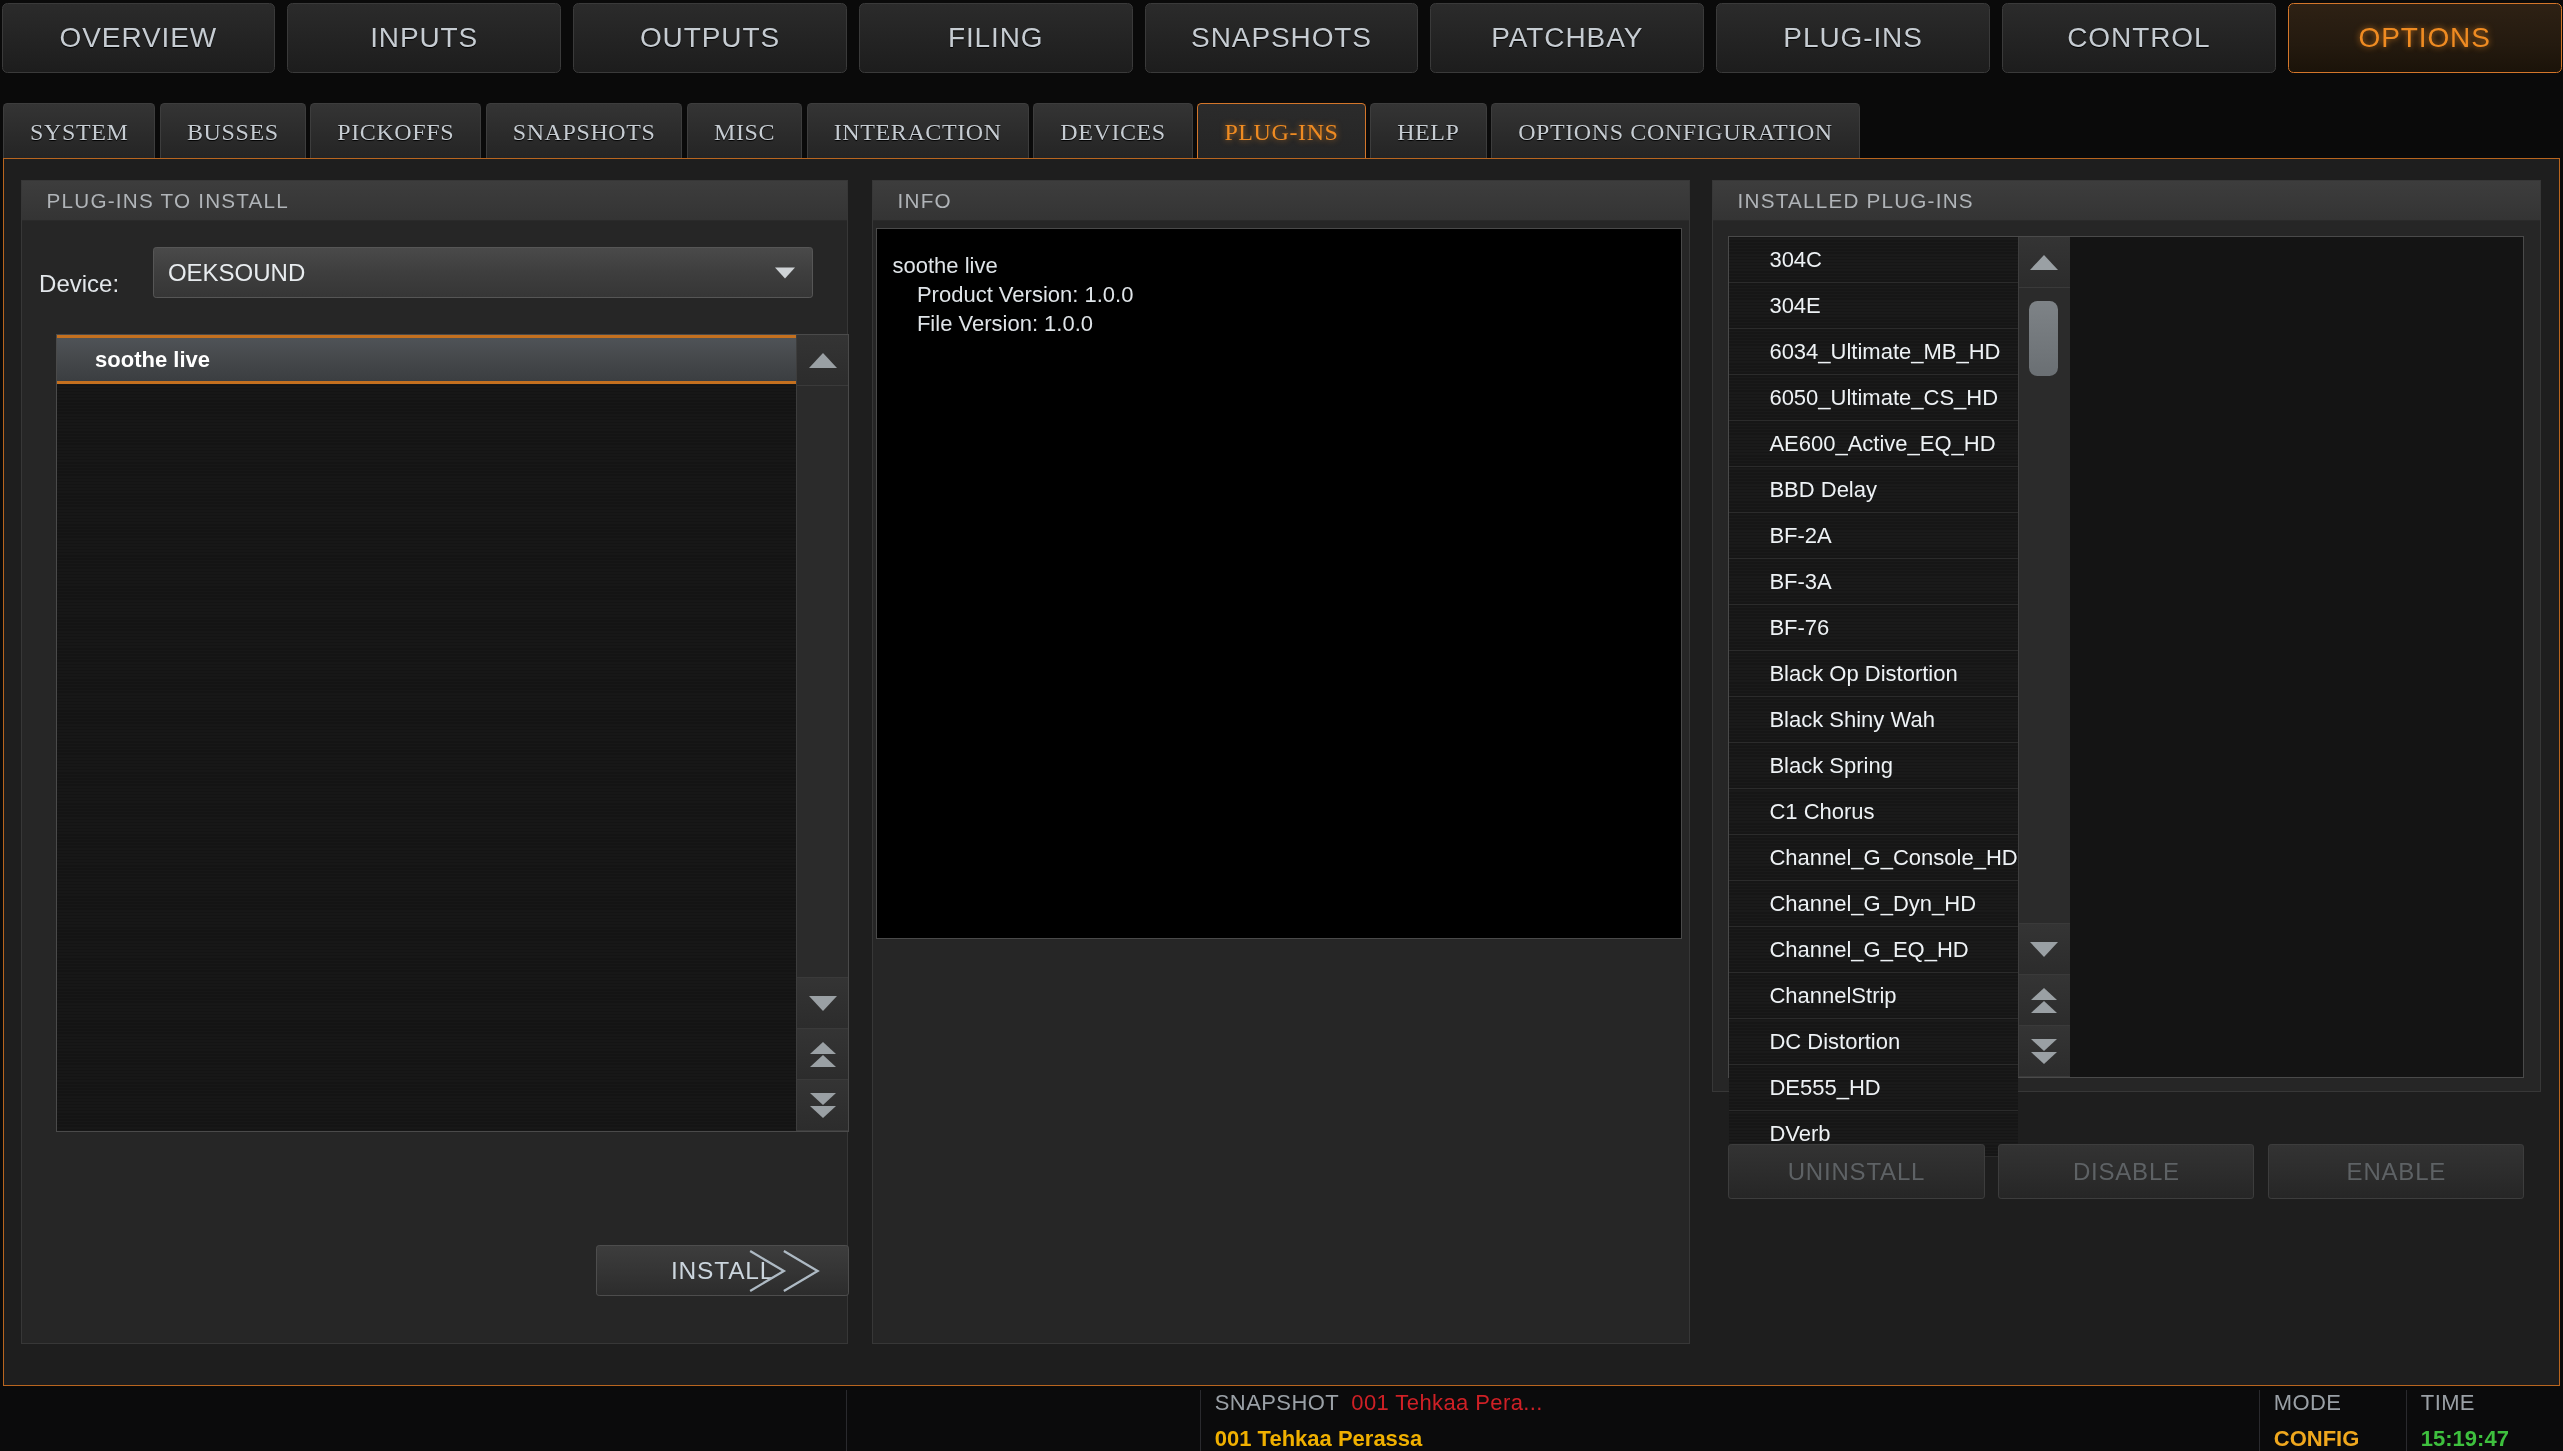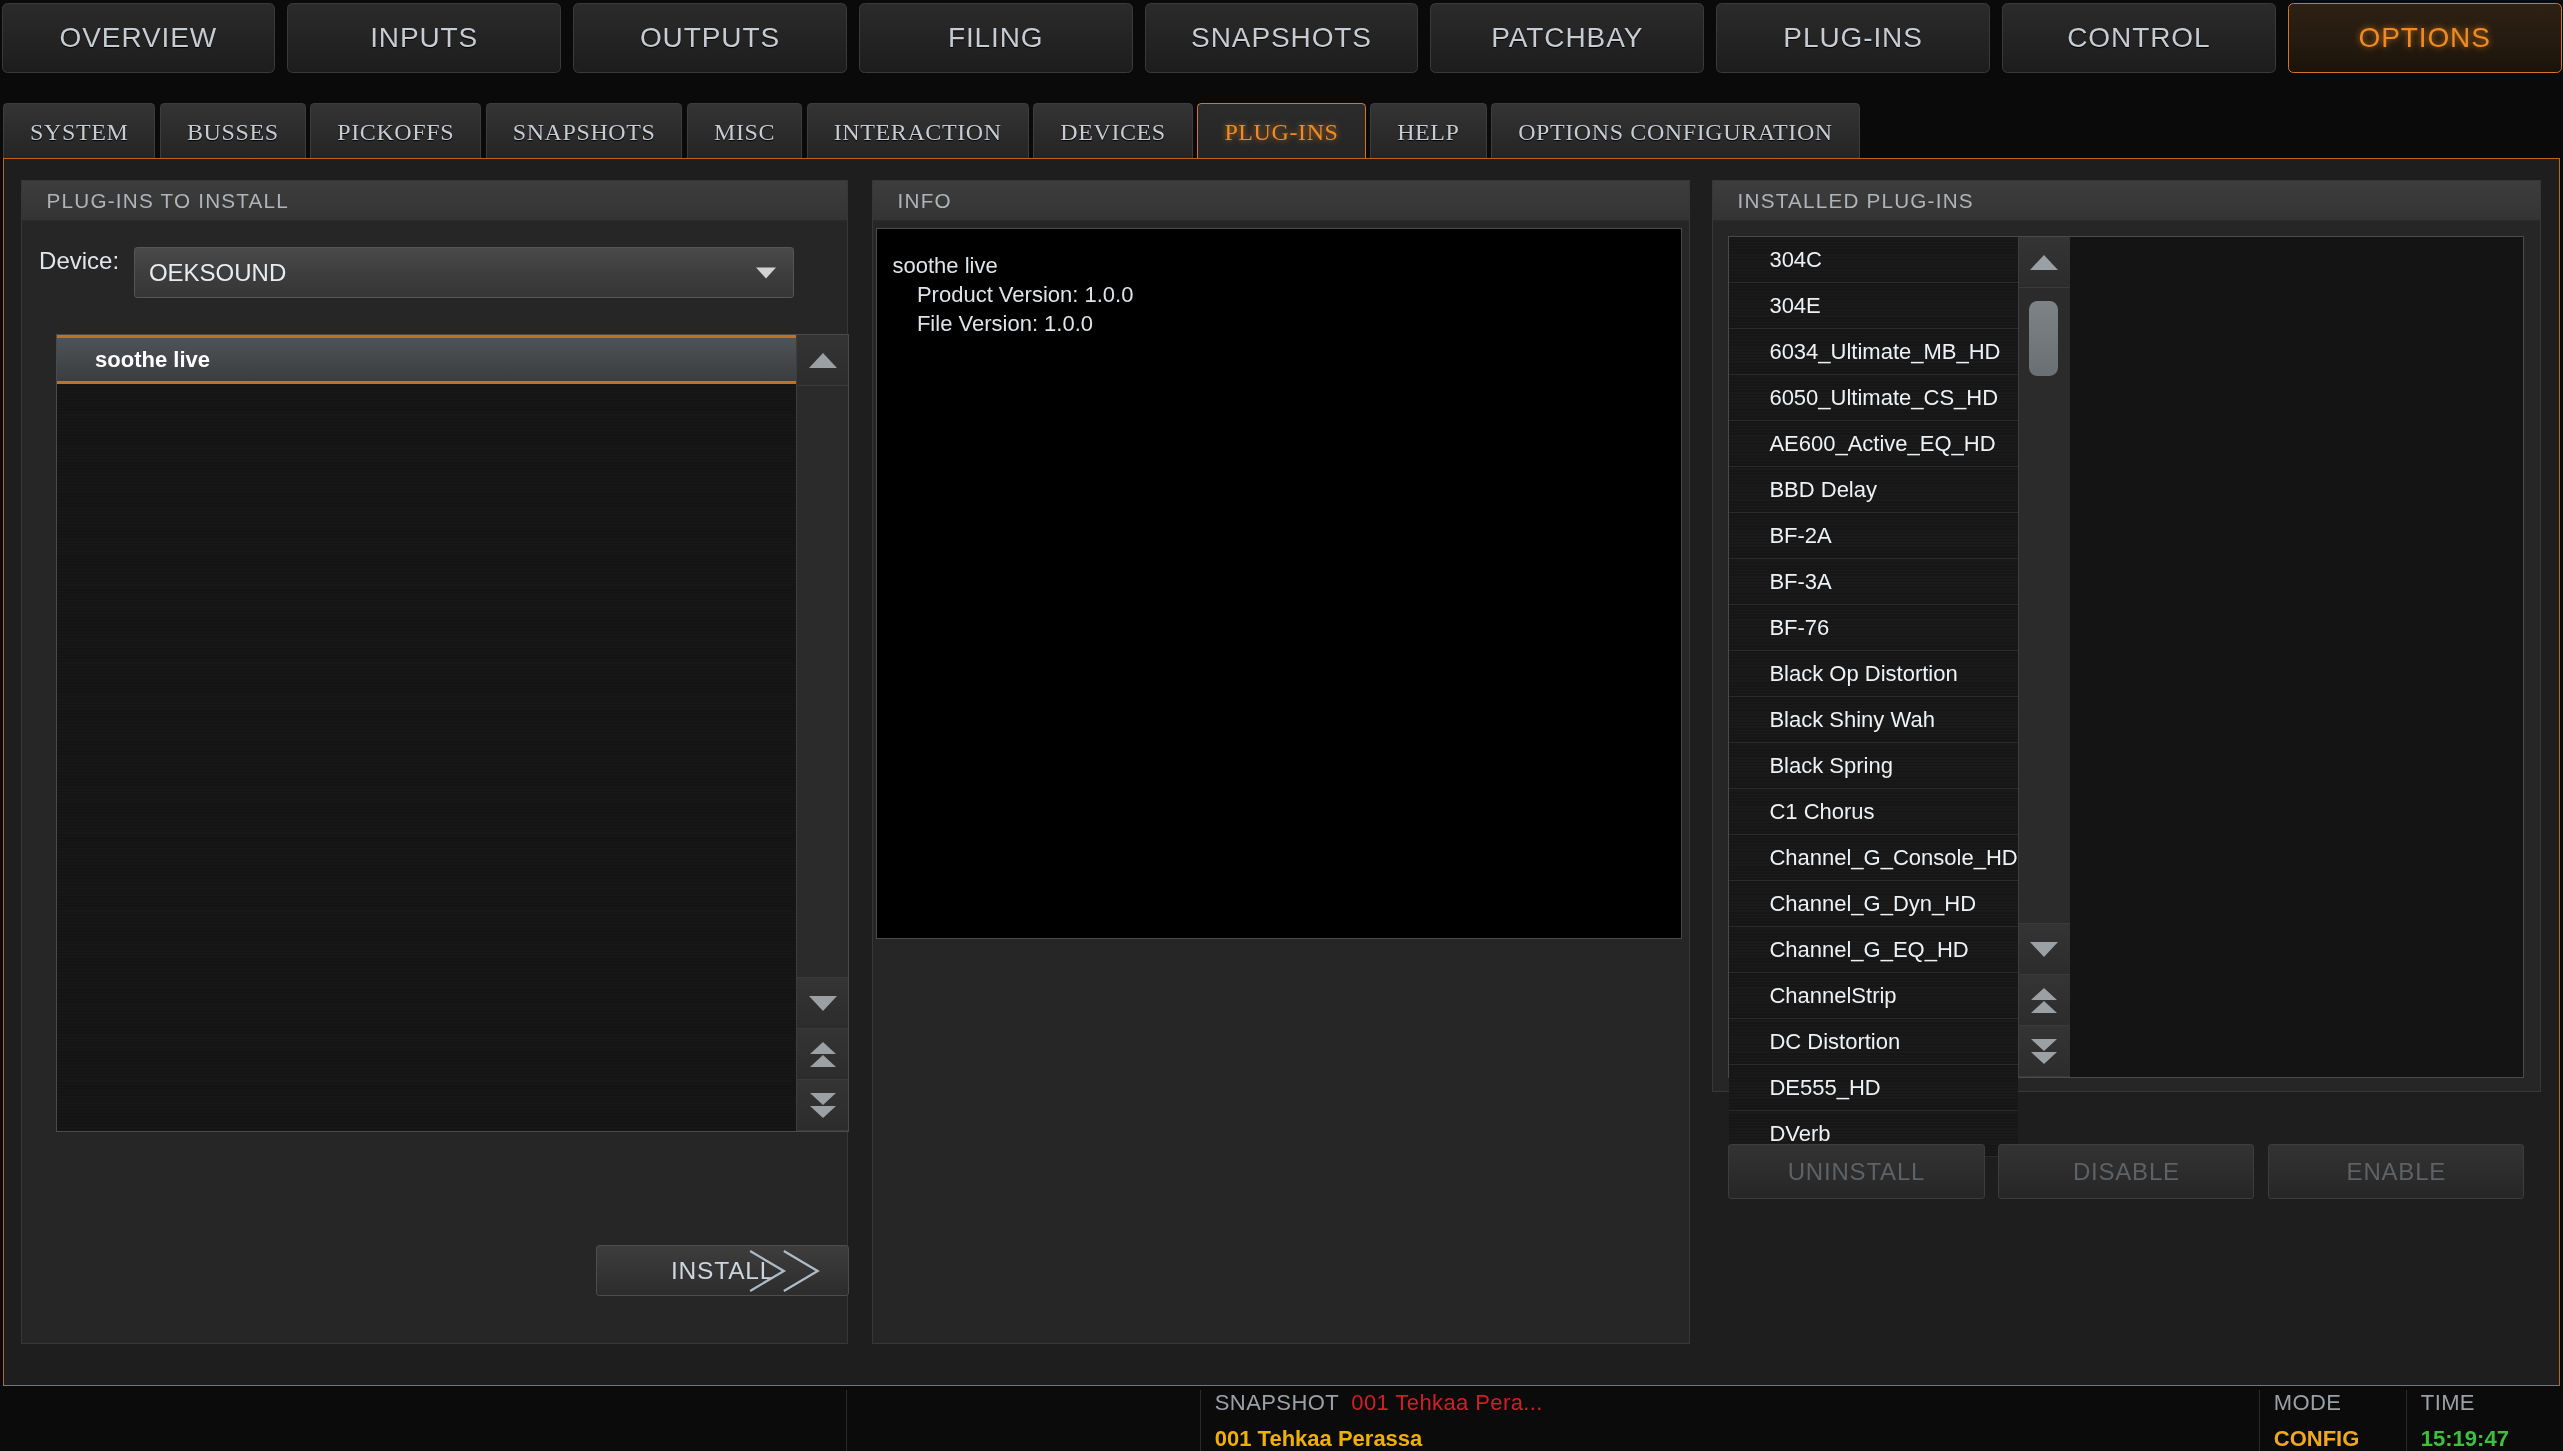--- a/index.html
+++ b/index.html
@@ -81,21 +81,21 @@
     border-bottom: 0.8px solid #2a2a2a;
     display: flex; align-items: center;
     padding-left: 24.5px;
     color: #b0b4b8; font-size: 20.7px; letter-spacing: 1.2px;
   }
 
   
   #panel-left { left: 17px; top: 21.4px; width: 827px; height: 1164px; }
   .device-row {
     position: absolute; left: 17px; top: 66px;
-    display: flex; align-items: flex-start; gap: 15px;
+    display: flex; align-items: flex-end; gap: 34px;
   }
   .device-label { color: #e2e6ea; font-size: 24px; }
   .device-select {
     width: 660px; height: 51px;
     background: linear-gradient(180deg, #4a4a4a 0%, #3e3e3e 50%, #363636 100%);
     border: 0.8px solid #565656; border-radius: 3.1px;
     display: flex; align-items: center;
     padding: 0 13.8px;
     color: #e8ecef; font-size: 24px;
     position: relative;

